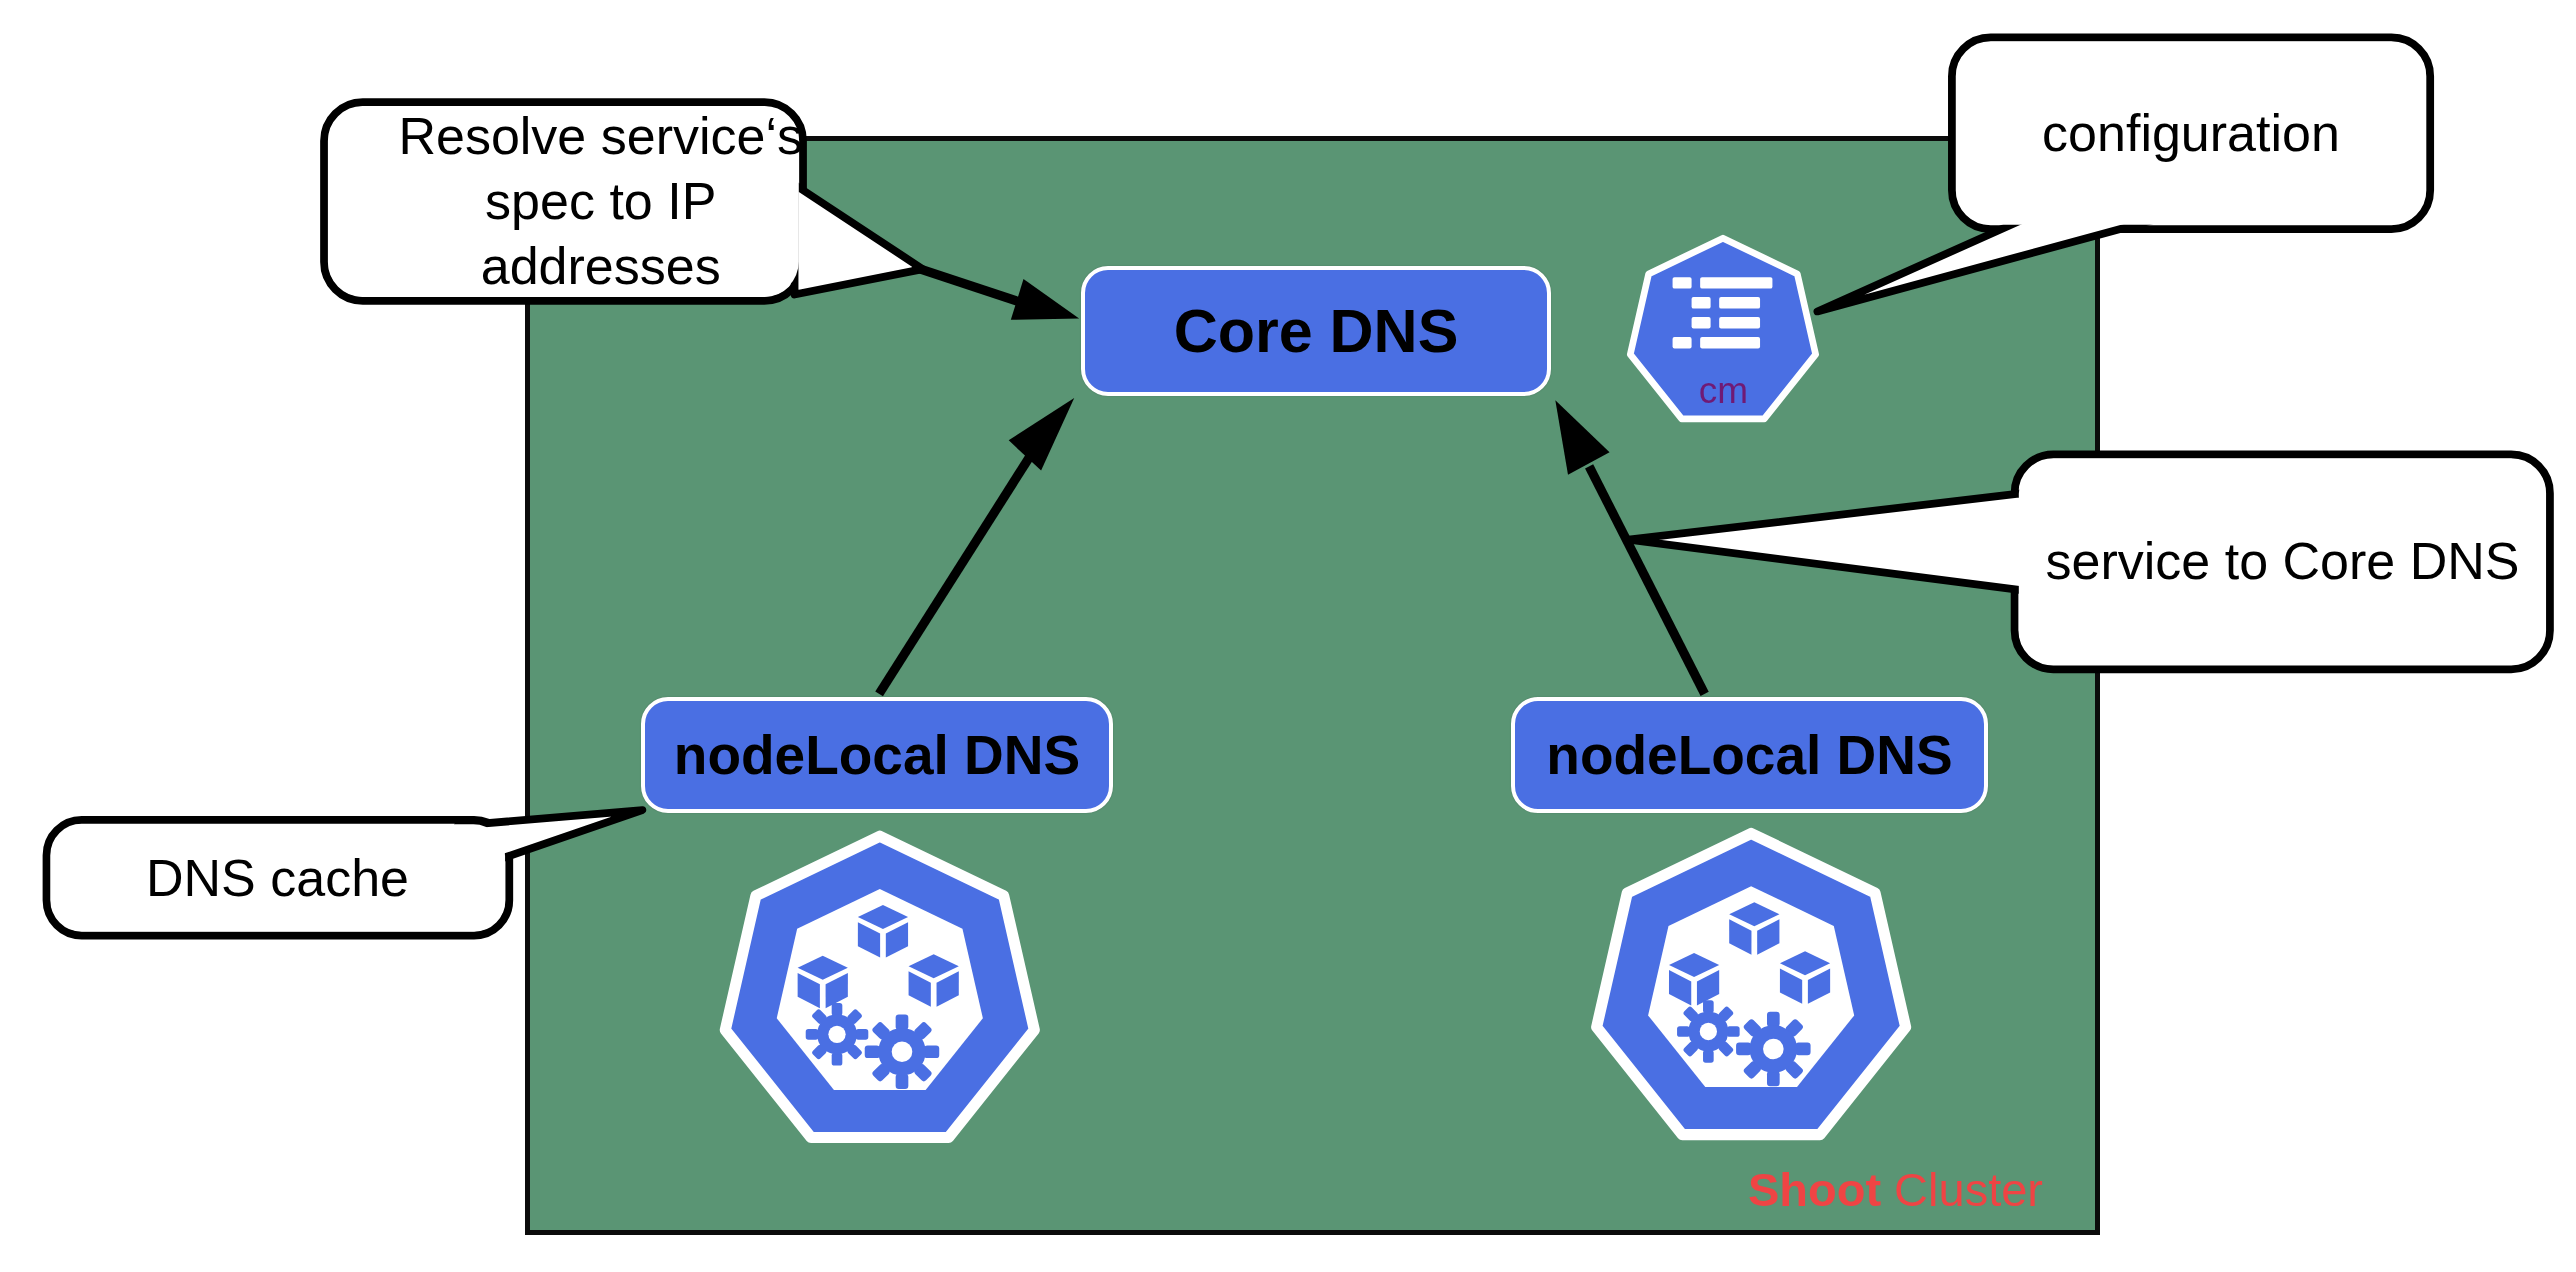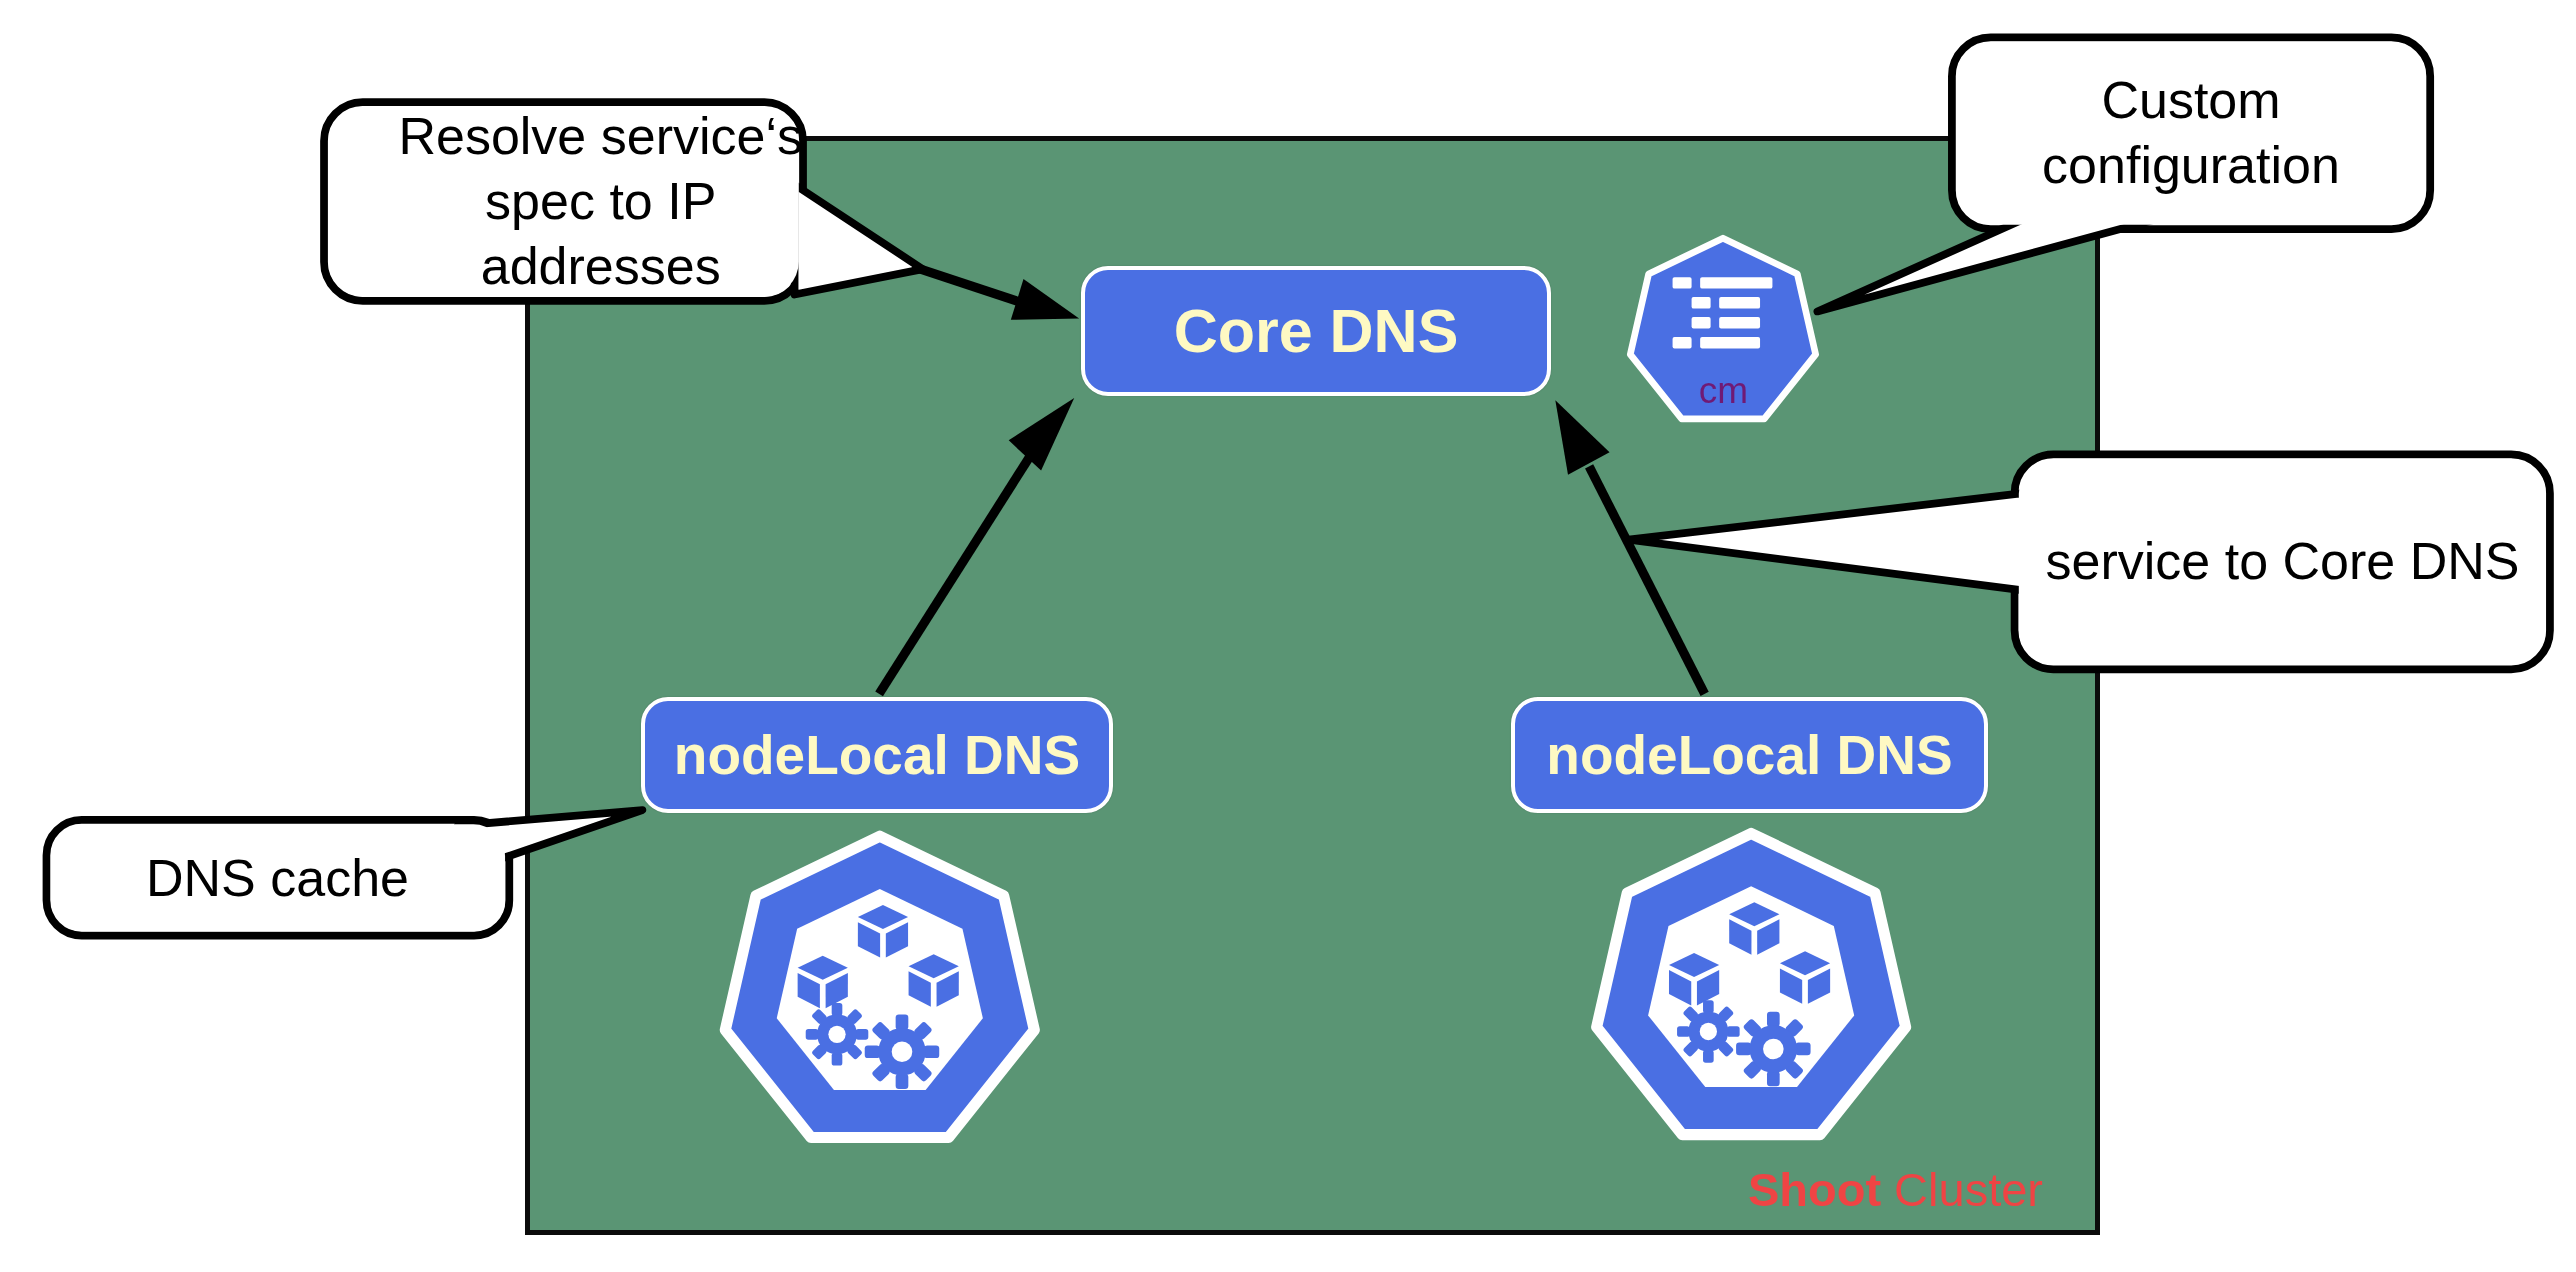--- a/index.html
+++ b/index.html
@@ -21,21 +21,21 @@
   .hept-inner{fill:#ffffff;stroke:none;}
   .glyph{fill:var(--blue);}
   .hole{fill:#ffffff;}
   .bar{fill:#ffffff;}
 
   .txt{position:absolute;z-index:3;display:flex;align-items:center;justify-content:center;
        text-align:center;color:var(--ink);}
   .callout-text{font-size:52px;line-height:65px;font-weight:400;}
   .blue-box{position:absolute;z-index:3;background:var(--blue);border:4.2px solid #ffffff;
        border-radius:27px;box-sizing:border-box;display:flex;align-items:center;justify-content:center;
-       color:#fef9c3;font-weight:bold;box-shadow:0 0 1.4px rgba(0,0,0,.25);}
+       color:#000000;font-weight:bold;box-shadow:0 0 1.4px rgba(0,0,0,.25);}
   #core-dns-box{left:1081px;top:266px;width:470px;height:130px;font-size:61px;}
   #nodelocal-left-box{left:641px;top:697px;width:472px;height:116px;font-size:55px;}
   #nodelocal-right-box{left:1511px;top:697px;width:477px;height:116px;font-size:55px;}
   #callout-resolve-text{left:324px;top:102px;width:479px;height:199px;justify-content:flex-end;}
   #callout-custom-text{left:1952px;top:37px;width:478px;height:192px;}
   #callout-configure-text{left:2015px;top:454px;width:535px;height:215px;}
   #callout-cache-text{left:46px;top:820px;width:463px;height:116px;}
   #cm-label{left:1653px;top:366px;width:141px;height:49px;color:#701a75;font-size:37px;z-index:3;}
   #cluster-label{position:absolute;left:1550px;top:1162px;width:493px;height:56px;z-index:3;
        color:#ef4444;font-size:47px;line-height:56px;text-align:right;}
@@ -153,21 +153,20 @@
 
   <div class="txt callout-text" id="callout-resolve-text">
     <div>
       <div>Resolve service‘s</div>
       <div>spec to IP</div>
       <div>addresses</div>
     </div>
   </div>
   <div class="txt callout-text" id="callout-custom-text">
     <div>
-      <div>Custom</div>
       <div>configuration</div>
     </div>
   </div>
   <div class="txt callout-text" id="callout-configure-text">
     <div>
       <div>service to Core DNS</div>
     </div>
   </div>
   <div class="txt callout-text" id="callout-cache-text">
     <div>DNS cache</div>

